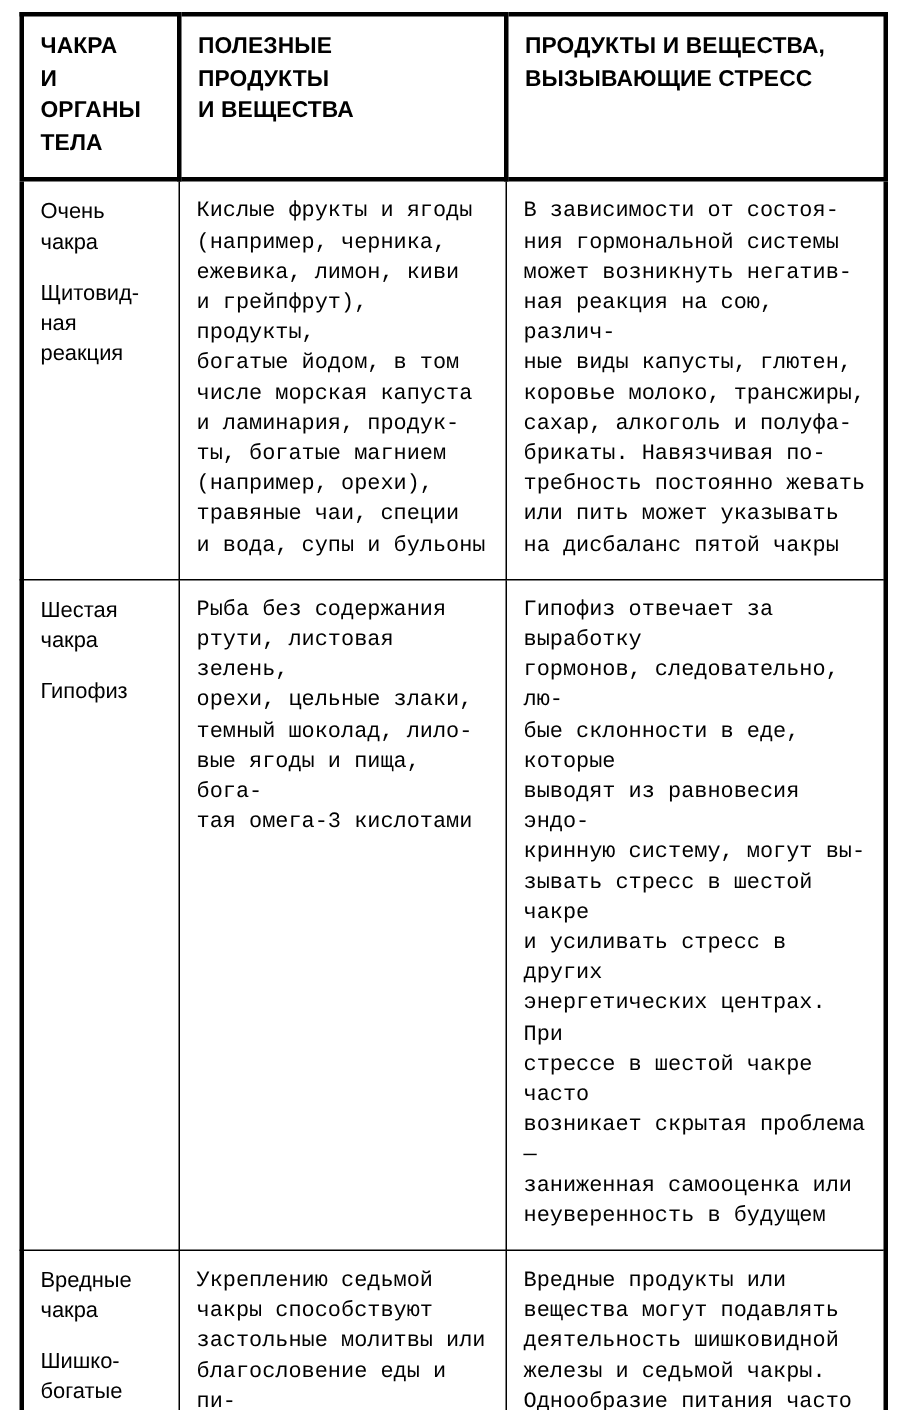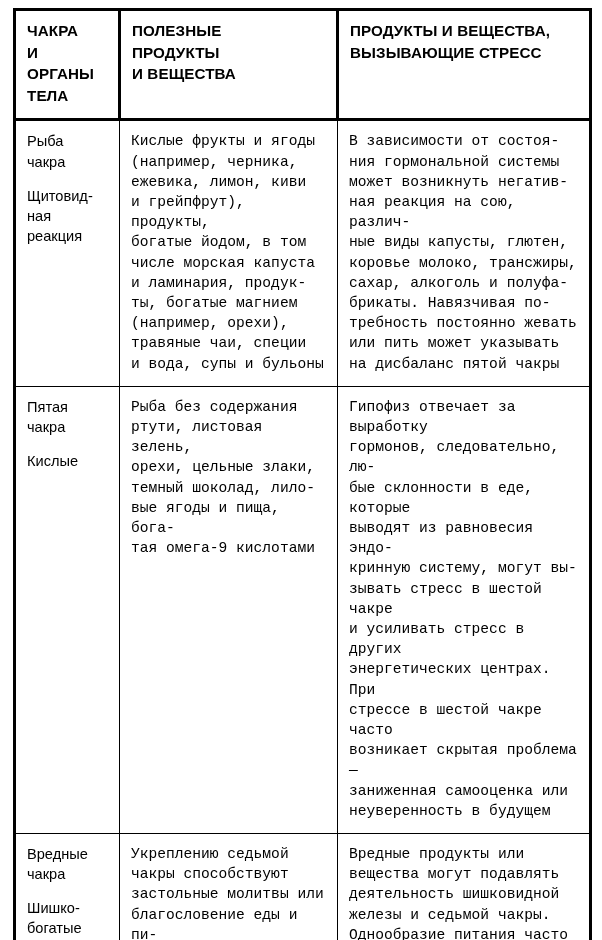--- a/index.html
+++ b/index.html
@@ -88,21 +88,21 @@
 ТЕЛА</th>
         <th class="cell-first">ПОЛЕЗНЫЕ ПРОДУКТЫ
 И ВЕЩЕСТВА</th>
         <th class="cell-first">ПРОДУКТЫ И ВЕЩЕСТВА,
 ВЫЗЫВАЮЩИЕ СТРЕСС</th>
       </tr>
     </thead>
     <tbody>
       <tr>
         <td>
-          <span class="cell-first">Рыба
+          <span class="cell-first">Очень
 чакра</span>
           <span class="organ-gap"></span>
           <span class="cell-first">Щитовид-
 ная реакция</span>
         </td>
         <td class="cell-body">Кислые фрукты и ягоды
 (например, черника,
 ежевика, лимон, киви
 и грейпфрут), продукты,
 богатые йодом, в том
@@ -119,31 +119,31 @@
 ные виды капусты, глютен,
 коровье молоко, трансжиры,
 сахар, алкоголь и полуфа-
 брикаты. Навязчивая по-
 требность постоянно жевать
 или пить может указывать
 на дисбаланс пятой чакры</td>
       </tr>
       <tr>
         <td>
-          <span class="cell-first">Пятая
+          <span class="cell-first">Шестая
 чакра</span>
           <span class="organ-gap"></span>
-          <span class="cell-first">Кислые</span>
+          <span class="cell-first">Гипофиз</span>
         </td>
         <td class="cell-body">Рыба без содержания
 ртути, листовая зелень,
 орехи, цельные злаки,
 темный шоколад, лило-
 вые ягоды и пища, бога-
-тая омега-9 кислотами</td>
+тая омега-3 кислотами</td>
         <td class="cell-body">Гипофиз отвечает за выработку
 гормонов, следовательно, лю-
 бые склонности в еде, которые
 выводят из равновесия эндо-
 кринную систему, могут вы-
 зывать стресс в шестой чакре
 и усиливать стресс в других
 энергетических центрах. При
 стрессе в шестой чакре часто
 возникает скрытая проблема —

